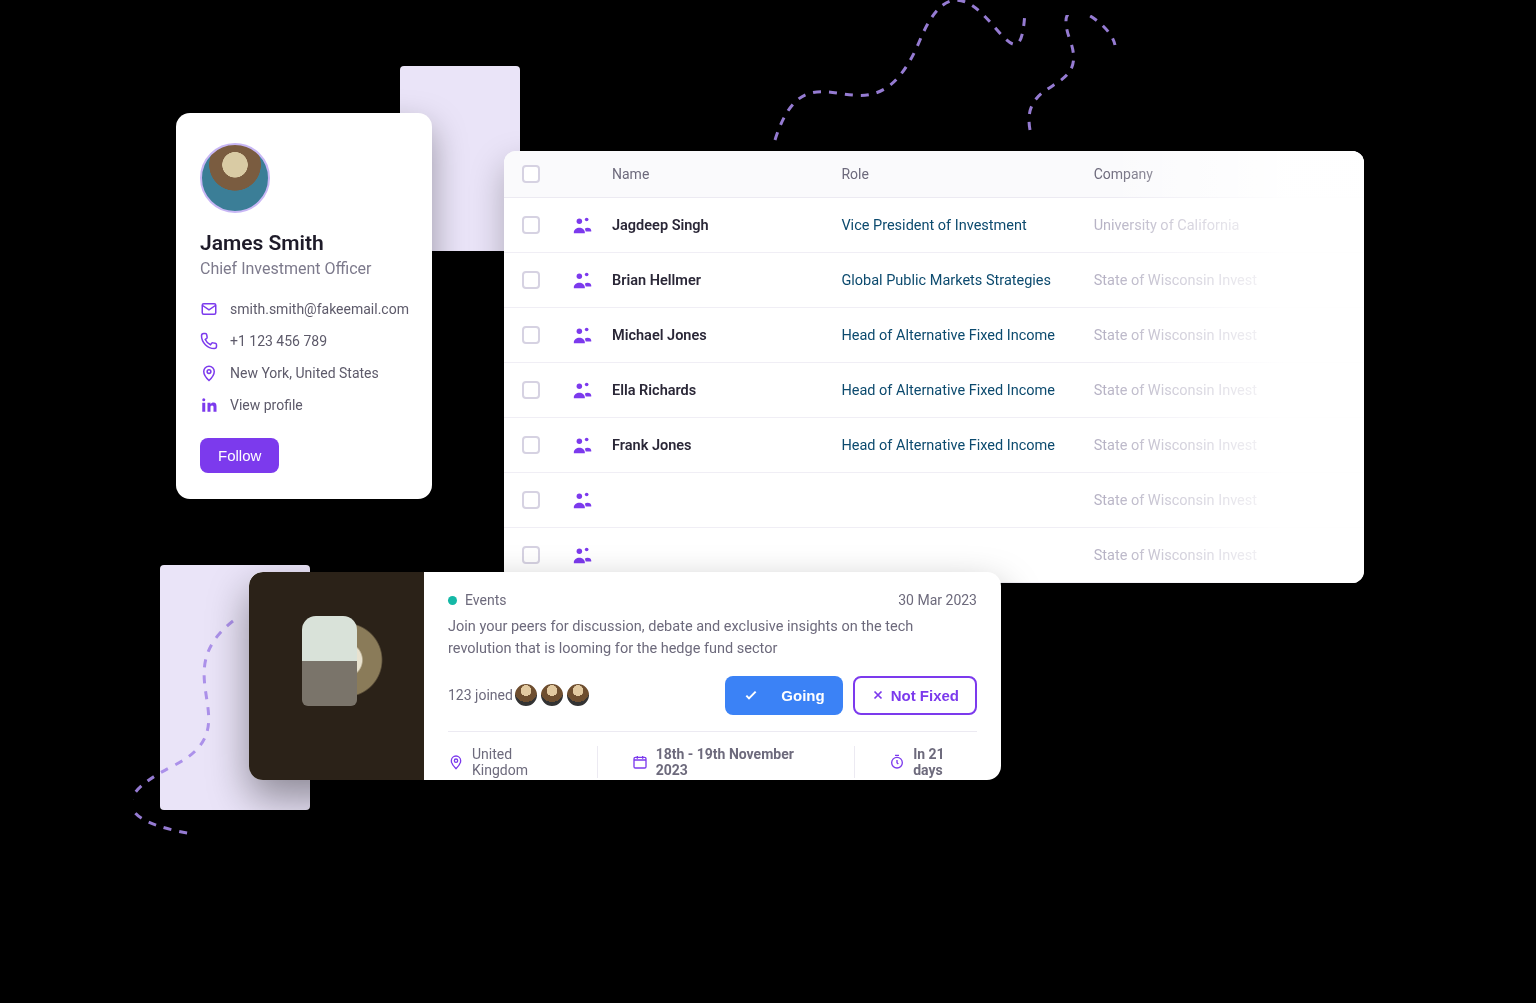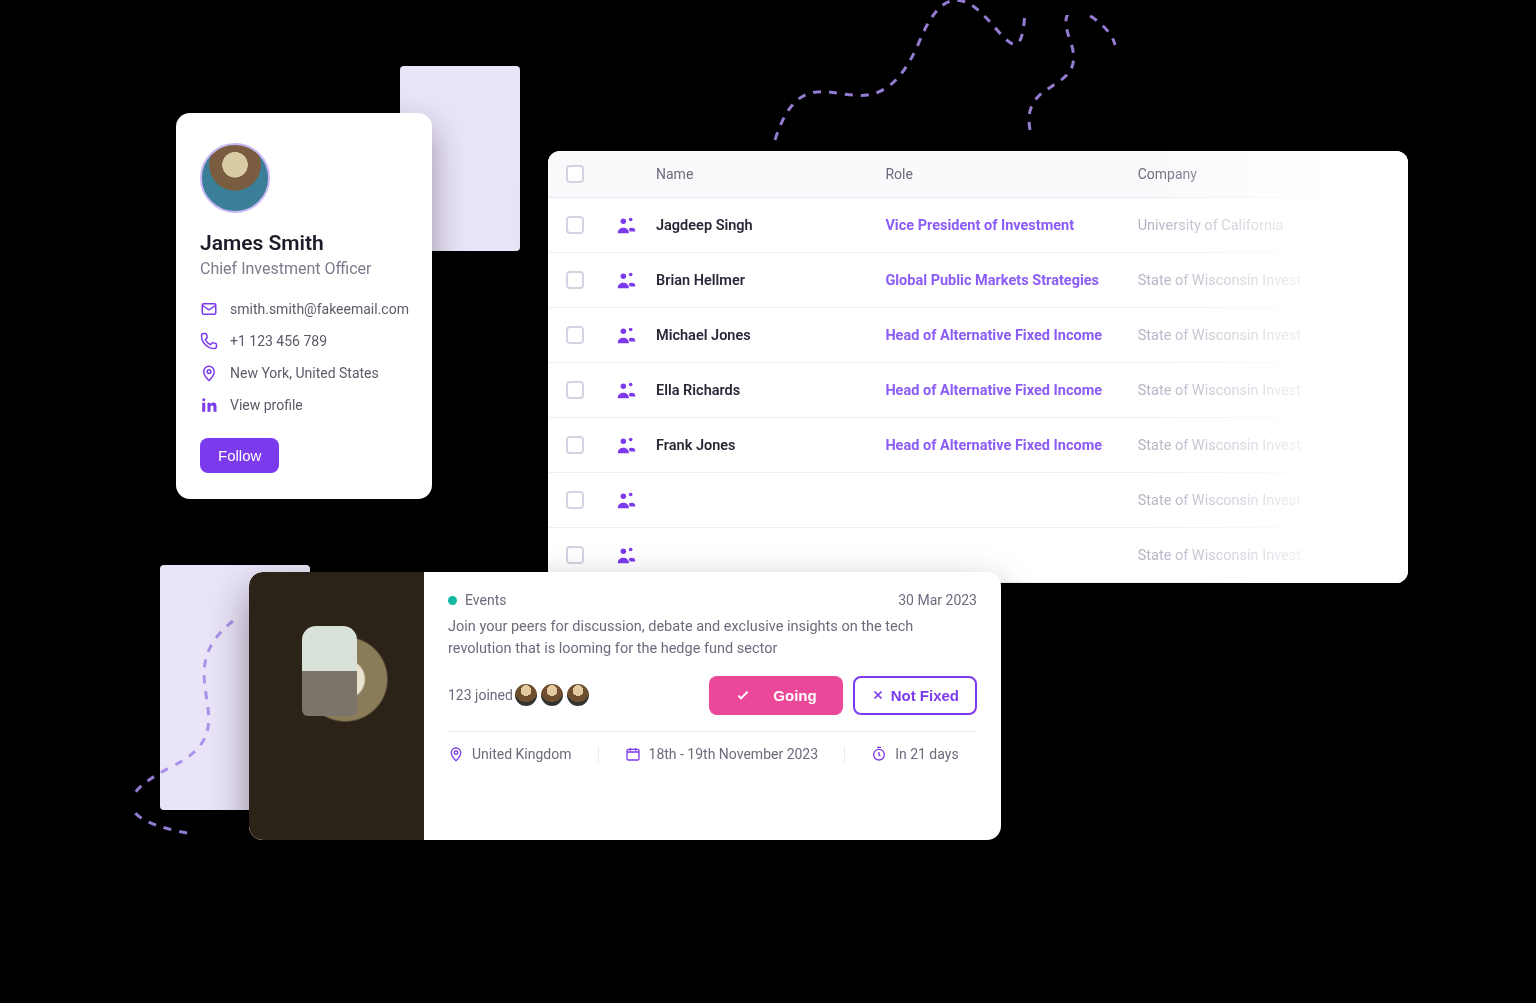--- a/index.html
+++ b/index.html
@@ -52,21 +52,21 @@
   .info-row a { color: #5d5a6a; text-decoration: none; }
   .follow-btn {
     margin-top: 10px;
     background: #7c3aed; color: #fff; border: none; border-radius: 8px;
     padding: 9px 18px; font-size: 15px; font-weight: 500; cursor: pointer;
   }
 
   
   .table-card {
     position: absolute;
-    left: 548px; top: 151px;
+    left: 504px; top: 151px;
     width: 860px;
     background: #fff;
     border-radius: 12px;
     box-shadow: 0 14px 34px rgba(0,0,0,.25);
     overflow: hidden;
   }
   .table-card::after {
     content: "";
     position: absolute; top:0; right:0; bottom:0; width: 260px;
     background: linear-gradient(90deg, rgba(255,255,255,0) 0%, rgba(255,255,255,.95) 70%);
@@ -80,34 +80,34 @@
     font-size: 14px; color: #6d6a7c; border-bottom: 1px solid #eceaf2;
     background:#fafafc;
   }
   .trow {
     display: grid;
     grid-template-columns: 50px 40px 1fr 1.1fr 1.1fr;
     align-items: center;
     padding: 16px 18px;
     font-size: 14.5px; color: #2a2737; border-bottom: 1px solid #f0eef5;
   }
-  .trow .role { color:#8b5cf6;font-weight:bold; }
+  .trow .role { color:#0c4a6e; }
   .trow .company { color:#b7b3c5; }
   .chk {
     width: 18px; height: 18px; border: 2px solid #d6d2e2; border-radius: 4px;
     display:inline-block; cursor:pointer; background:#fff;
   }
   .people-ic { color:#7c3aed; display:flex; }
   .pname { font-weight: 600; }
 
   
   .event-card {
     position: absolute;
     left: 249px; top: 572px;
-    width: 752px; height: 268px;
+    width: 752px; height: 208px;
     background: #fff;
     border-radius: 14px;
     box-shadow: 0 18px 40px rgba(0,0,0,.4);
     display: grid;
     grid-template-columns: 175px 1fr;
     overflow: hidden;
     z-index: 5;
   }
   .event-img {
     background: radial-gradient(circle at 55% 40%, #e8e2cf 0 10%, #8a7b59 11% 22%, #2b2218 23% 100%);
@@ -125,25 +125,25 @@
   .ev-pill { display:flex; align-items:center; gap:8px; }
   .dot { width:9px; height:9px; border-radius:50%; background:#14b8a6; }
   .ev-title { font-size: 19px; font-weight: 700; color:#1e1b29; margin-bottom:8px; }
   .ev-desc  { font-size: 14.5px; color:#6d6a7c; line-height:1.5; margin-bottom:16px; }
   .ev-actions { display:flex; align-items:center; justify-content:space-between; margin-bottom:16px;}
   .joined { display:flex; align-items:center; gap:10px; font-size:14px; color:#6d6a7c;}
   .joined .av { width:26px; height:26px; border-radius:50%; border:2px solid #fff; margin-left:-10px;
     background: radial-gradient(circle at 50% 30%, #e2c9a0 0 28%, #6e4e2f 29% 60%, #333 60% 100%); }
   .joined .av:first-of-type { margin-left:0; }
   .btns { display:flex; gap:10px;}
-  .going { background:#ec4899; color:#fff; border:none; border-radius:8px; padding:10px 26px; font-size:15px; font-weight:600; display:flex; align-items:center; gap:22px; cursor:pointer;}
+  .going { background:#3b82f6; color:#fff; border:none; border-radius:8px; padding:10px 18px; font-size:15px; font-weight:600; display:flex; align-items:center; gap:22px; cursor:pointer;}
   .notgoing { background:#fff; color:#7c3aed; border:2px solid #7c3aed; border-radius:8px; padding:9px 16px; font-size:15px; font-weight:600; display:flex; align-items:center; gap:6px; cursor:pointer;}
   .ev-foot { border-top:1px solid #eceaf2; padding:14px 0; display:flex; gap:26px; font-size:14px; color:#6d6a7c;}
   .ev-foot .seg { display:flex; align-items:center; gap:8px; }
-  .ev-foot .seg + .seg { border-left:1px solid #eceaf2; padding-left:26px;}
+  .ev-foot .seg + .seg { border-left:1px solid #eceaf2; padding-left:34px;font-weight:bold;}
   .pic { width:16px; height:16px; color:#7c3aed; display:flex; }
 
   
   .squiggle { position:absolute; stroke:#a689e9; stroke-width:3; fill:none; stroke-dasharray:8 8; opacity:.9;}
   .sq1 { left: 770px; top: 0px; width: 260px; height: 150px; }
   .sq2 { left: 1010px; top: 15px; width: 110px; height: 120px; }
   .sq3 { left: 133px; top: 616px; width: 130px; height: 220px; }
 
   svg { display:block; }
 </style>

